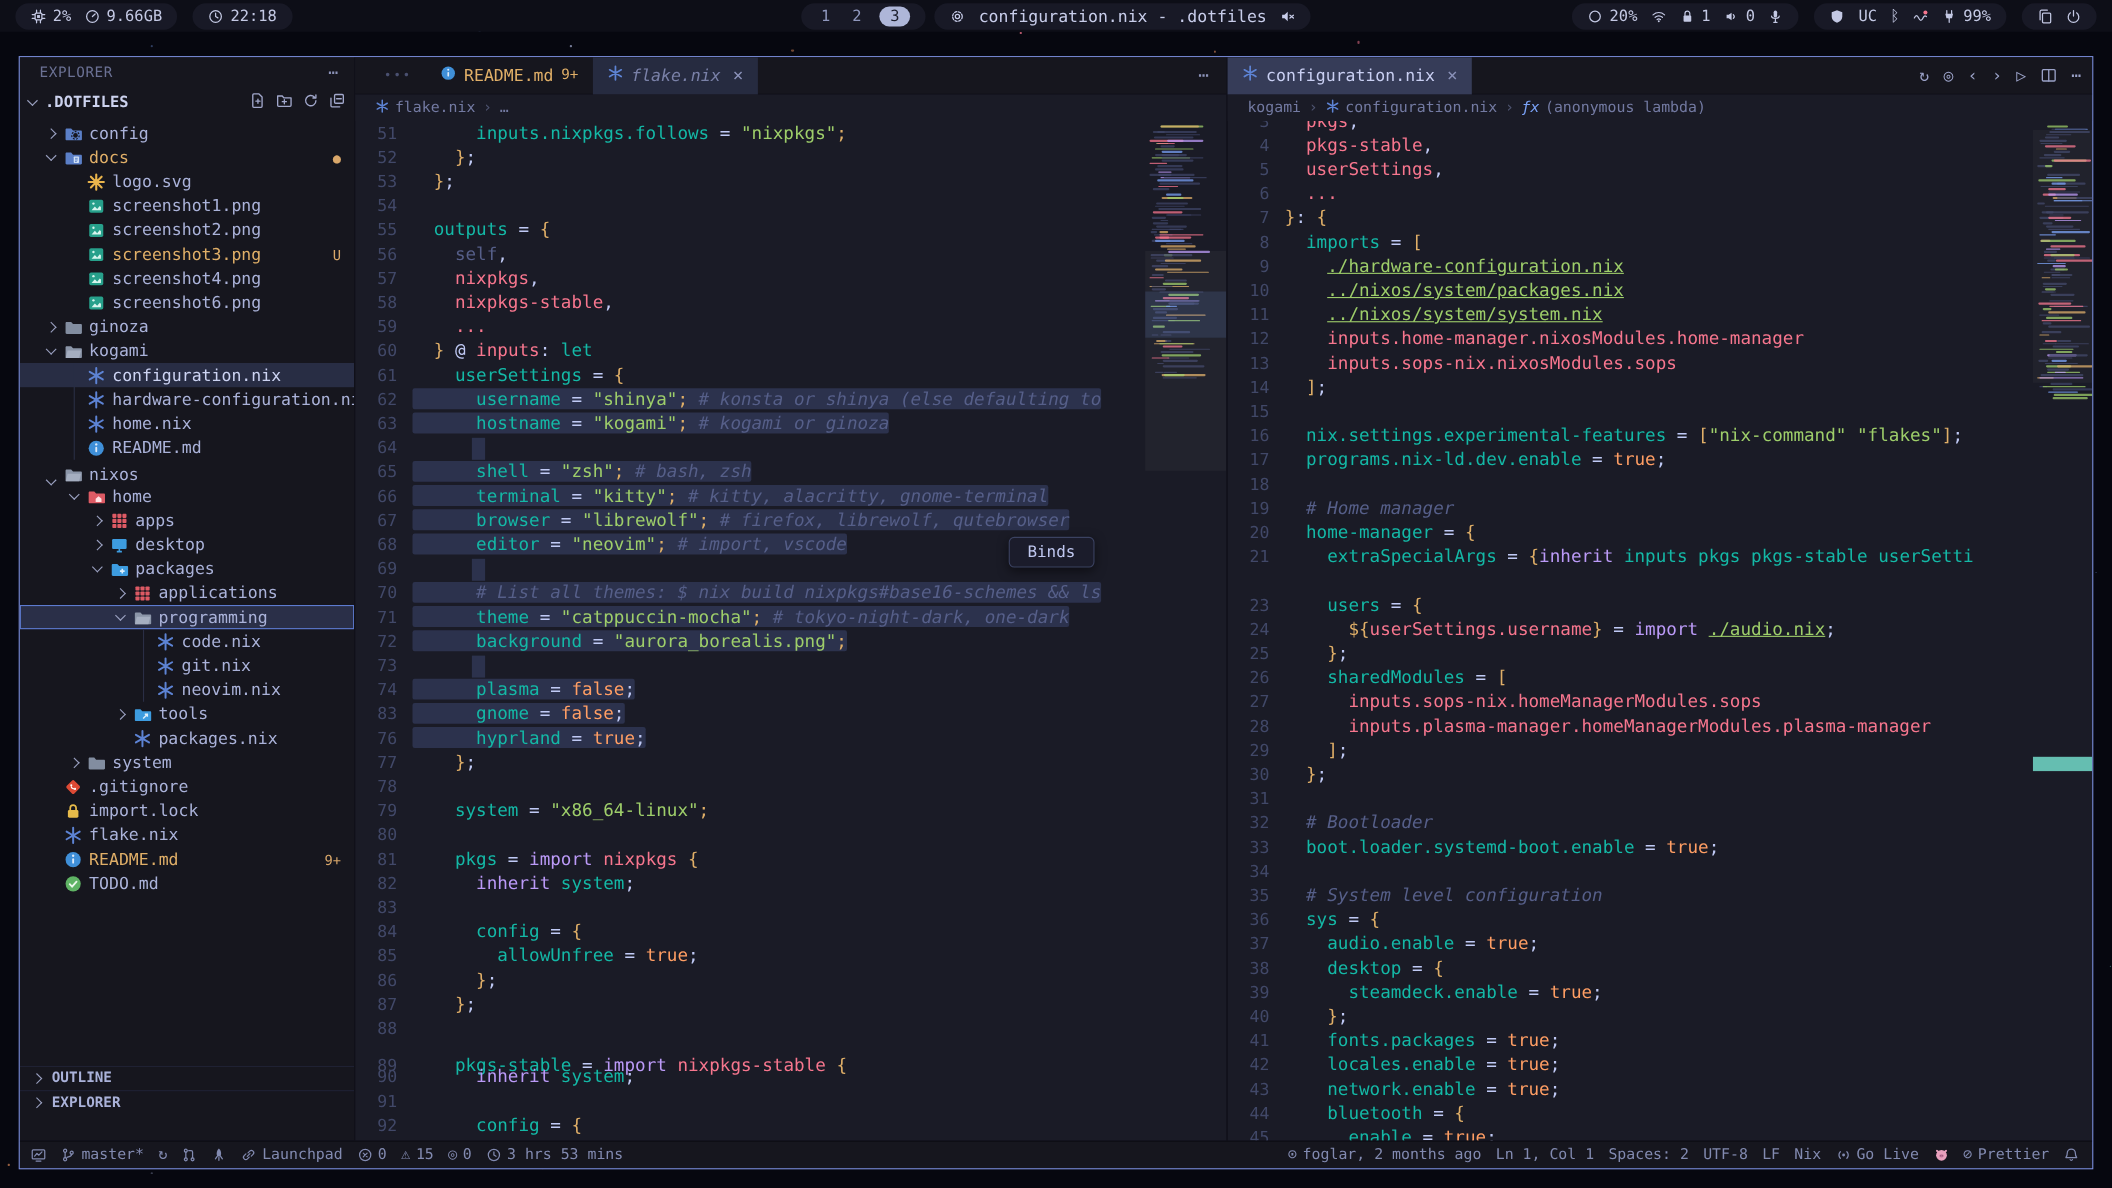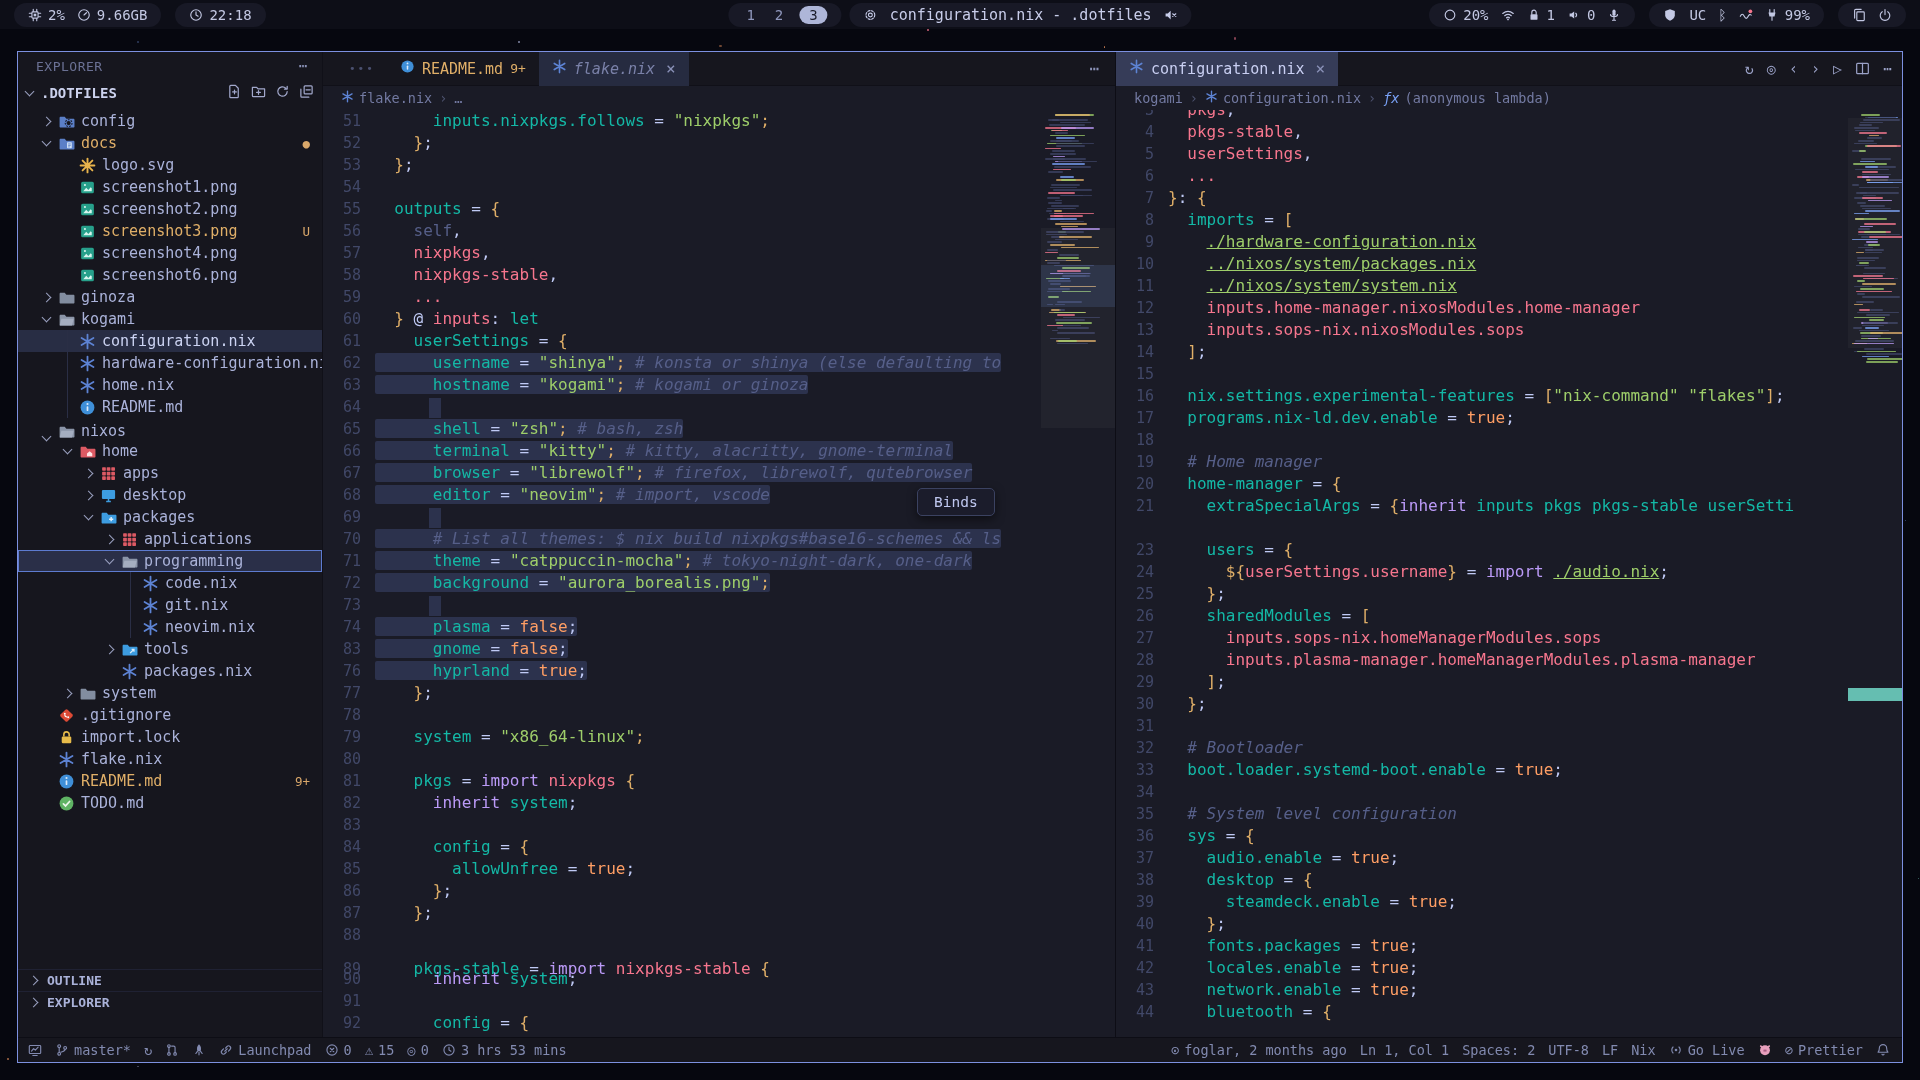--- a/index.html
+++ b/index.html
@@ -1046,20 +1046,21 @@
           <div class="cl" style="top: 693px;"><span class="ln">35</span><span class="ct"><span class="tk-c">  # System level configuration</span></span></div>
           <div class="cl" style="top: 715px;"><span class="ln">36</span><span class="ct"><span class="tk-a">  sys</span><span class="tk-f"> = </span><span class="tk-b">{</span></span></div>
           <div class="cl" style="top: 737px;"><span class="ln">37</span><span class="ct"><span class="tk-a">    audio.enable</span><span class="tk-f"> = </span><span class="tk-o">true</span><span class="tk-f">;</span></span></div>
           <div class="cl" style="top: 759px;"><span class="ln">38</span><span class="ct"><span class="tk-a">    desktop</span><span class="tk-f"> = </span><span class="tk-b">{</span></span></div>
           <div class="cl" style="top: 781px;"><span class="ln">39</span><span class="ct"><span class="tk-a">      steamdeck.enable</span><span class="tk-f"> = </span><span class="tk-o">true</span><span class="tk-f">;</span></span></div>
           <div class="cl" style="top: 803px;"><span class="ln">40</span><span class="ct"><span class="tk-f">    </span><span class="tk-b">}</span><span class="tk-f">;</span></span></div>
           <div class="cl" style="top: 825px;"><span class="ln">41</span><span class="ct"><span class="tk-a">    fonts.packages</span><span class="tk-f"> = </span><span class="tk-o">true</span><span class="tk-f">;</span></span></div>
           <div class="cl" style="top: 847px;"><span class="ln">42</span><span class="ct"><span class="tk-a">    locales.enable</span><span class="tk-f"> = </span><span class="tk-o">true</span><span class="tk-f">;</span></span></div>
           <div class="cl" style="top: 869px;"><span class="ln">43</span><span class="ct"><span class="tk-a">    network.enable</span><span class="tk-f"> = </span><span class="tk-o">true</span><span class="tk-f">;</span></span></div>
           <div class="cl" style="top: 891px;"><span class="ln">44</span><span class="ct"><span class="tk-a">    bluetooth</span><span class="tk-f"> = </span><span class="tk-b">{</span></span></div>
+          <div class="cl" style="top: 913px;"><span class="ln">45</span><span class="ct"><span class="tk-a">      enable</span><span class="tk-f"> = </span><span class="tk-o">true</span><span class="tk-f">;</span></span></div>
         </div>
       <div class="minimap mm2" id="mm2">
           <div class="mmbar" style="top: 4px; left: 13.1991px; width: 18.9158px; background: rgb(158, 206, 106); opacity: 0.75;"></div>
           <div class="mmbar" style="top: 6.6px; left: 20.3639px; width: 29.3874px; background: rgb(122, 162, 247); opacity: 0.75;"></div>
           <div class="mmbar" style="top: 6.6px; left: 16.653px; width: 31.5923px; background: rgb(61, 68, 102); opacity: 0.75;"></div>
           <div class="mmbar" style="top: 9.2px; left: 14.6805px; width: 36.8316px; background: rgb(61, 68, 102); opacity: 0.75;"></div>
           <div class="mmbar" style="top: 11.8px; left: 12.1319px; width: 22.6702px; background: rgb(61, 68, 102); opacity: 0.75;"></div>
           <div class="mmbar" style="top: 14.4px; left: 10.5925px; width: 13.1466px; background: rgb(61, 68, 102); opacity: 0.75;"></div>
           <div class="mmbar" style="top: 17px; left: 5.7396px; width: 24.8085px; background: rgb(61, 68, 102); opacity: 0.75;"></div>
           <div class="mmbar" style="top: 19.6px; left: 6.66747px; width: 20.7289px; background: rgb(61, 68, 102); opacity: 0.75;"></div>

